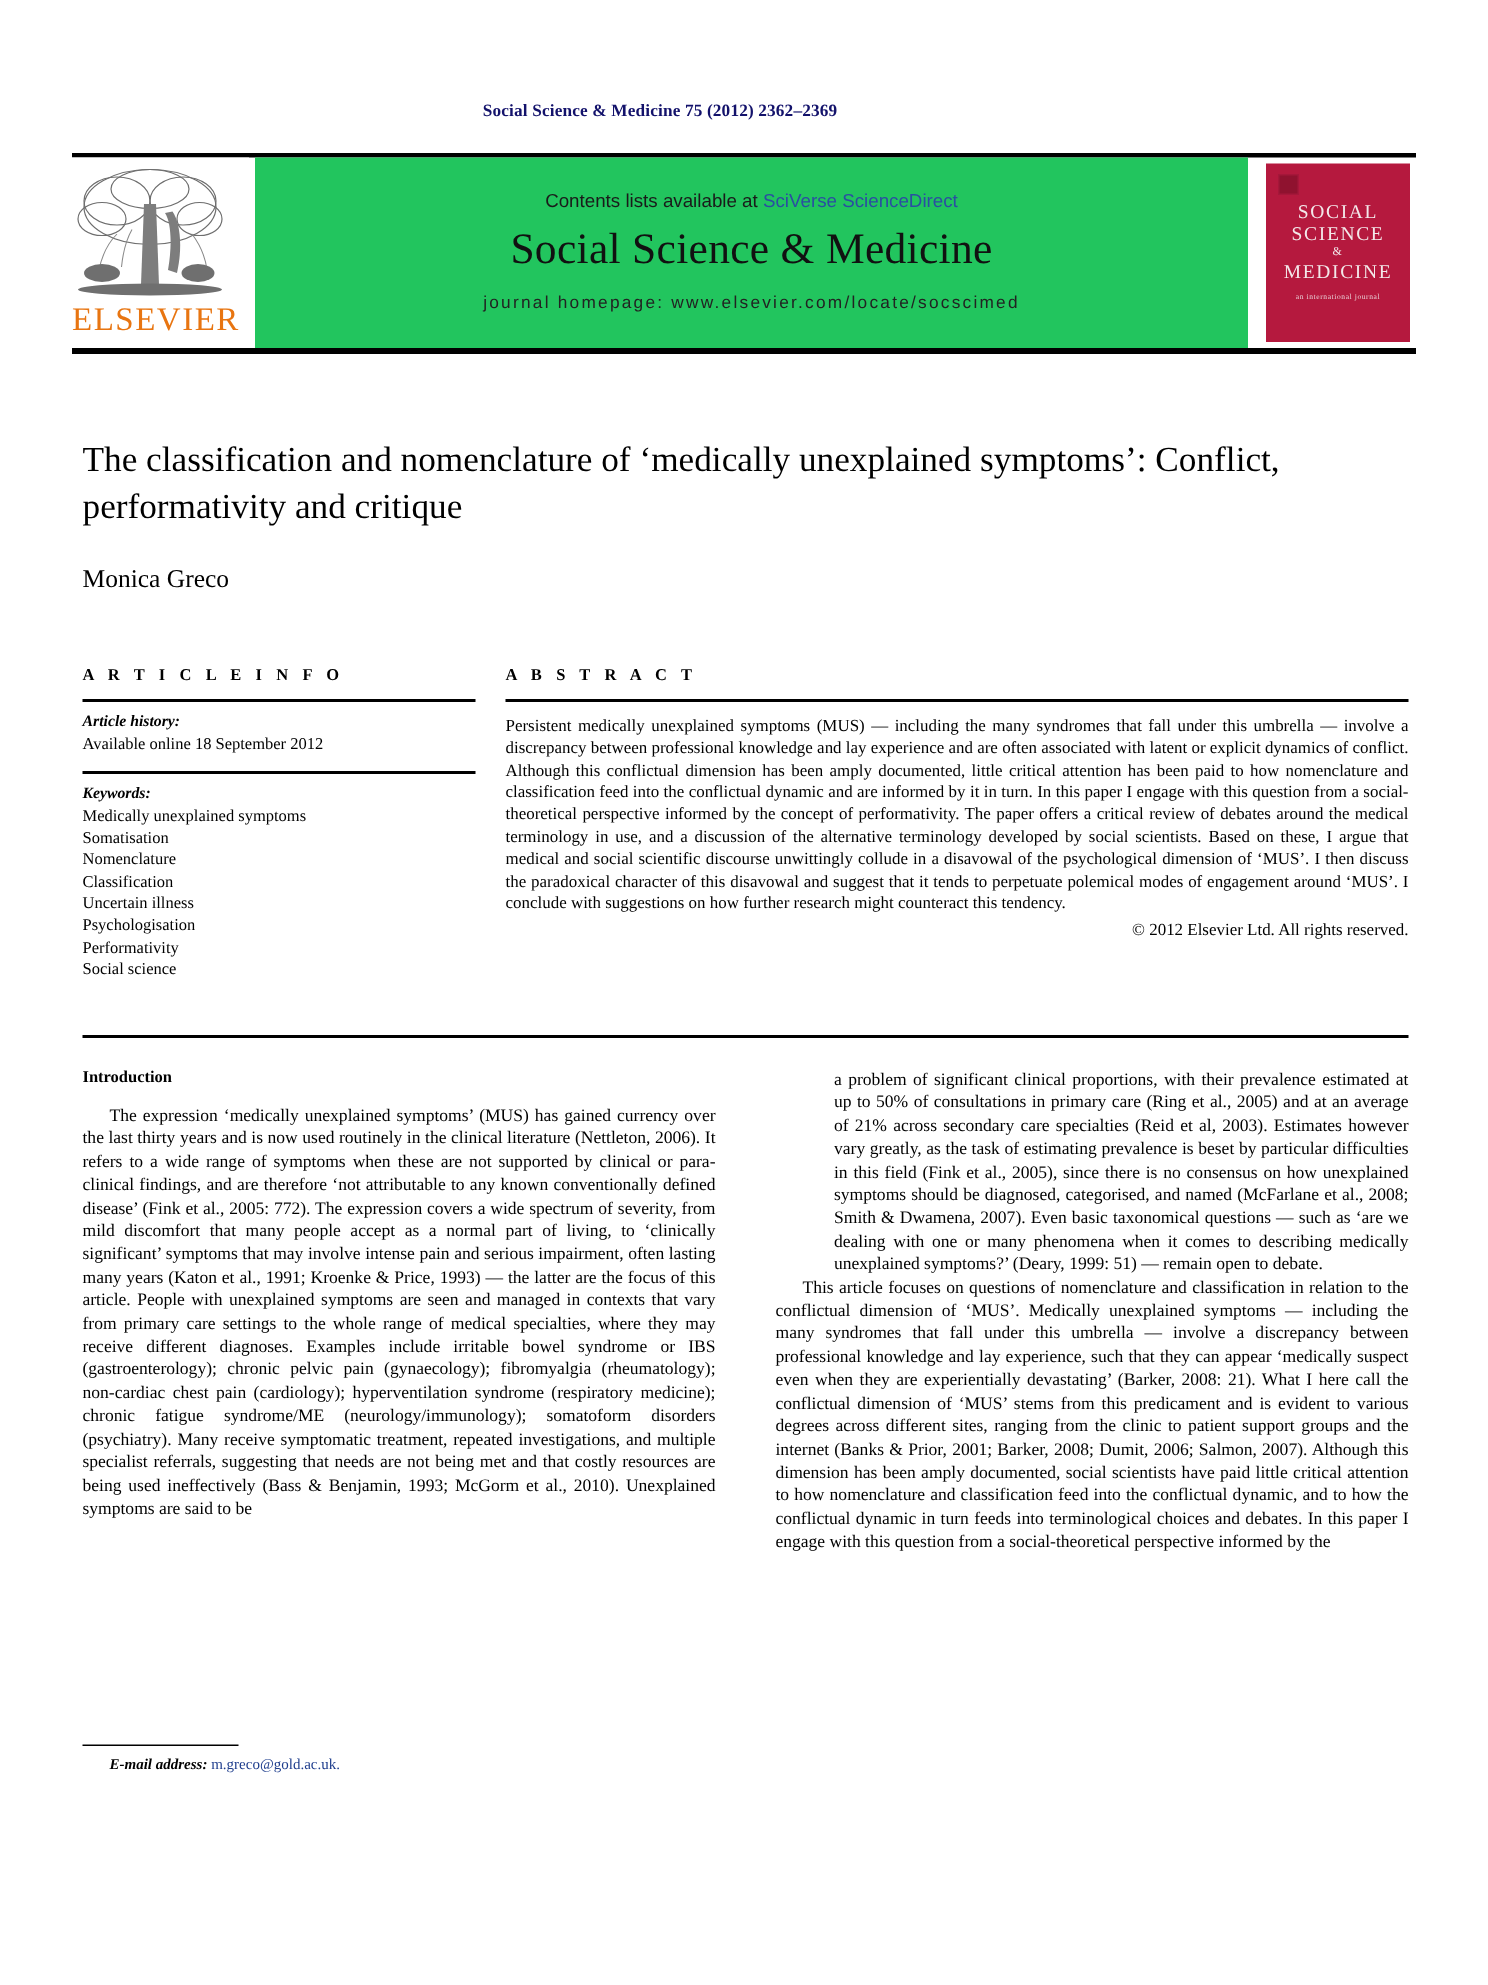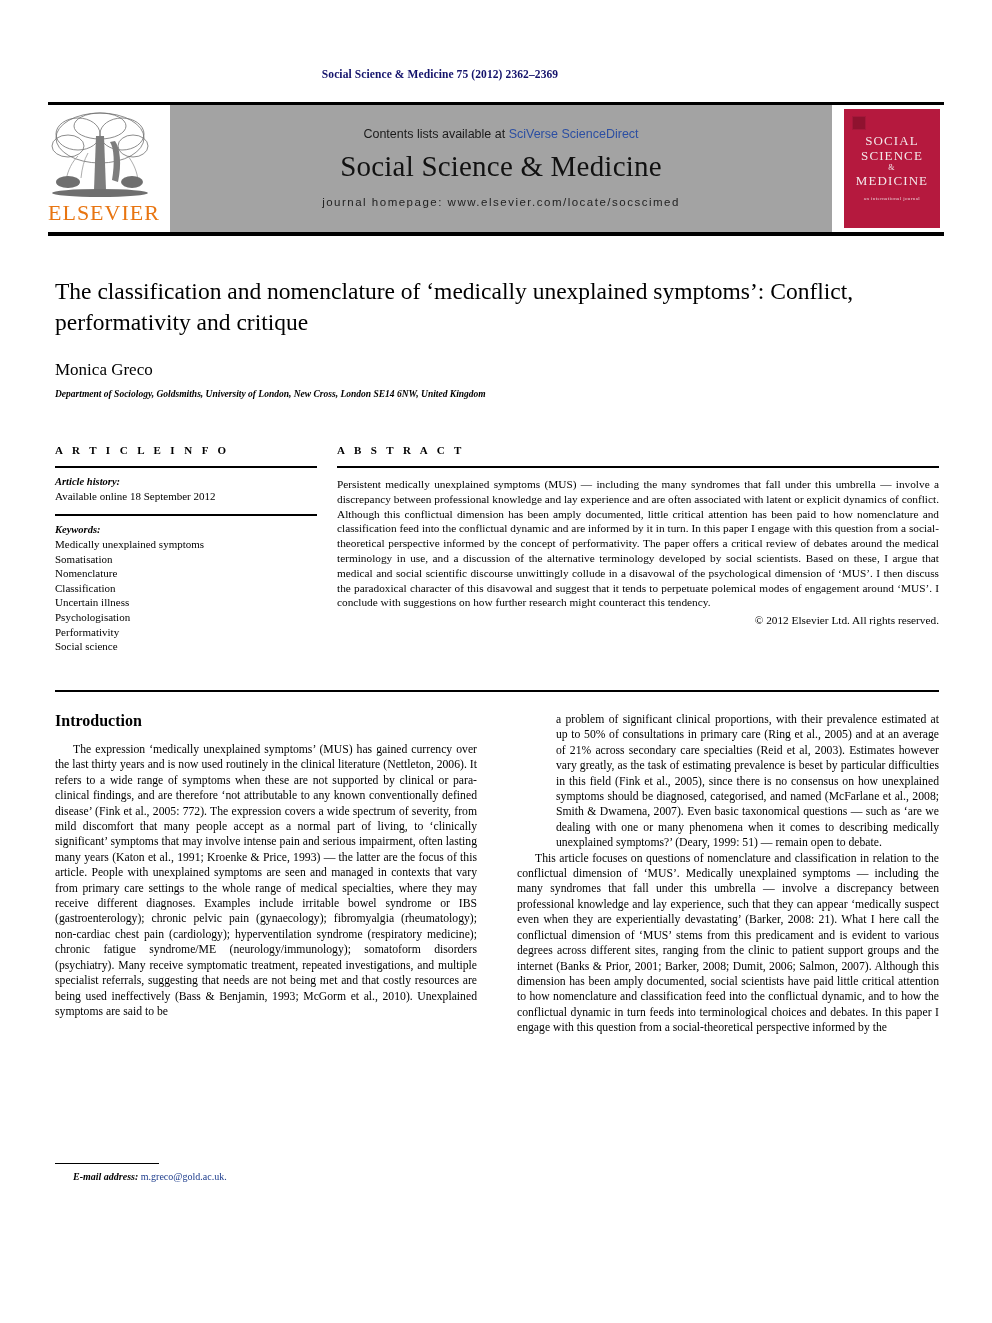--- a/index.html
+++ b/index.html
@@ -59,21 +59,21 @@
   .elsevier-word {
     font-family: "Liberation Serif", serif;
     color: #e87511;
     font-size: 22px;
     letter-spacing: 1.0px;
     line-height: 1;
     margin-top: 1px;
   }
   .banner {
     flex: 1 1 auto;
-    background: #a3a3a3;
+    background: #22c55e;
     margin-left: 4px;
     margin-right: 8px;
     display: flex;
     flex-direction: column;
     align-items: center;
     justify-content: center;
     padding: 6px 0 8px 0;
   }
   .contents-line {
     font-family: "Liberation Sans", sans-serif;
@@ -129,21 +129,21 @@
     display:block;
     font-size: 5px;
     letter-spacing: 0.4px;
     margin-top: 3px;
     color: #e9d2d7;
   }
 
   
   .title-block {
     position: absolute;
-    left: 55px; top: 276px; width: 884px;
+    left: 55px; top: 292px; width: 884px;
   }
   .article-title {
     font-family: "Liberation Serif", serif;
     font-size: 23.5px;
     line-height: 31px;
     font-weight: normal;
     color: #000;
     margin: 0 0 22px 0;
   }
   .author {
@@ -210,21 +210,21 @@
 
   
   .body-cols {
     position: absolute;
     left: 55px; top: 712px; width: 884px;
     display: flex;
   }
   .bcol { width: 422px; flex: 0 0 422px; }
   .bgap { width: 40px; flex: 0 0 40px; }
   .body-heading {
-    font-size: 16px; font-weight: bold;
+    font-size: 11px; font-weight: bold;
     margin: 0 0 12px 0;
   }
   .para {
     font-size: 11.7px;
     line-height: 15.4px;
     text-align: justify;
     margin: 0;
     text-indent: 18px;
     hyphens: auto;
   }
@@ -309,21 +309,20 @@
         </div>
       </div>
 
     </div>
     <div class="rule-thick-bottom"></div>
   </div>
 
   <div class="title-block">
     <h1 class="article-title">The classification and nomenclature of ‘medically unexplained symptoms’: Conflict, performativity and critique</h1>
     <div class="author">Monica Greco</div>
-    <div class="affiliation">Department of Sociology, Goldsmiths, University of London, New Cross, London SE14 6NW, United Kingdom</div>
   </div>
 
   <div class="info-abstract">
 
     <div class="col-info">
       <div class="sec-heading">A R T I C L E   I N F O</div>
       <div class="hr-med"></div>
       <div class="history-block">
         <div class="label-ital">Article history:</div>
         <div class="hist-text">Available online 18 September 2012</div>

